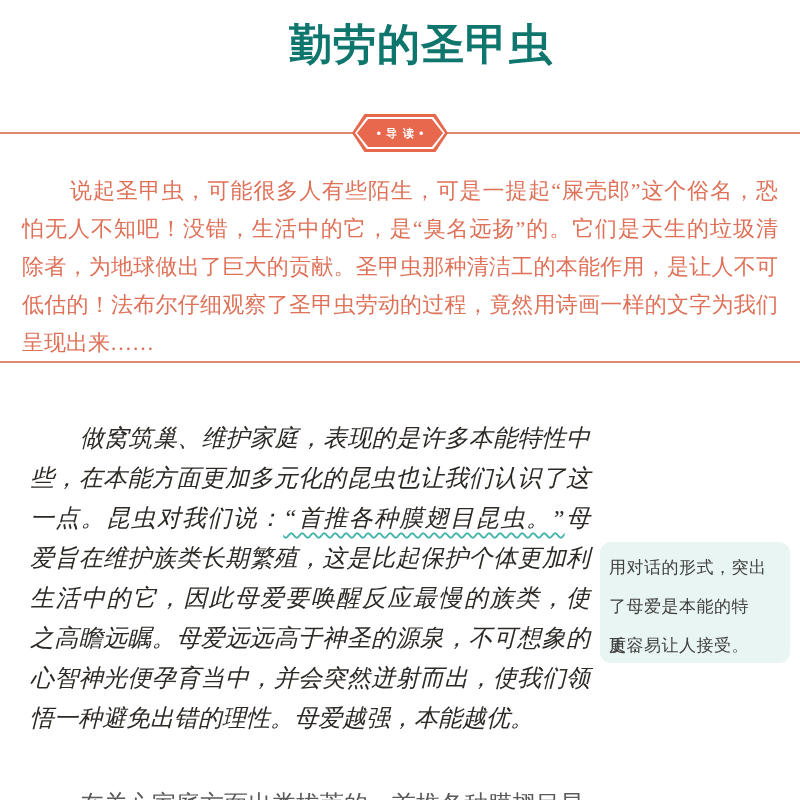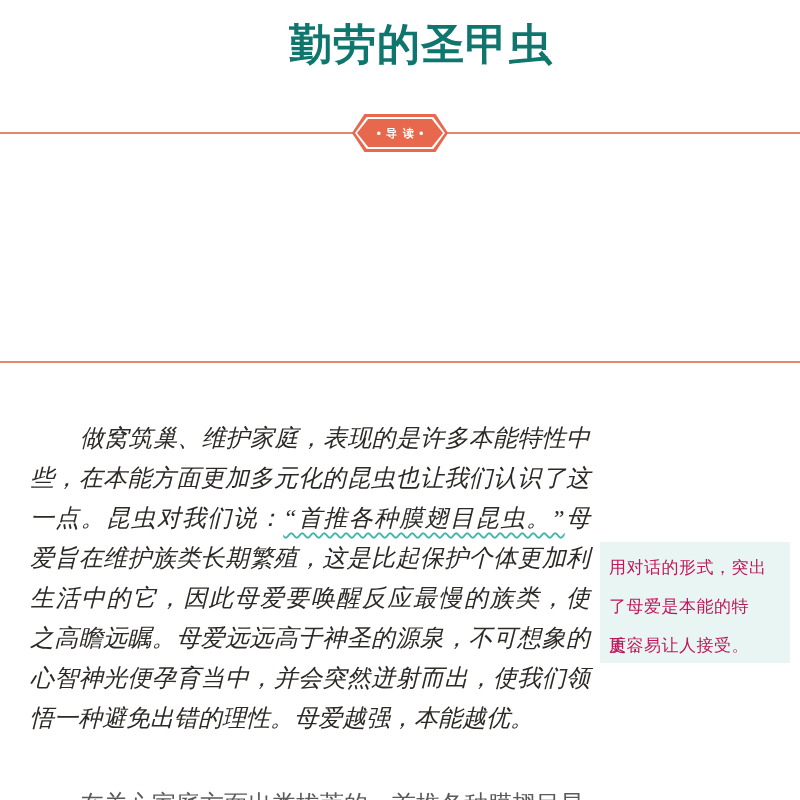--- a/index.html
+++ b/index.html
@@ -71,21 +71,21 @@
   .clipped-line{
     position:absolute;top:791px;left:30px;width:560px;height:9px;
     overflow:hidden;color:#5a5a5a;font-size:24px;line-height:26px;
     padding-left:50px;box-sizing:border-box;
   }
 
   
   .margin-note{
     position:absolute;top:542px;left:600px;width:190px;height:121px;
     background:#e9f5f2;box-sizing:border-box;padding:6px 9px 0 9px;
-    color:#be185d;font-size:17px;
+    color:#404040;font-size:17px;border-radius:11px;
   }
   .margin-note .note-line{height:39px;line-height:39px;letter-spacing:0.5px;}
 </style>
 </head>
 <body>
 
 <div class="page">
 
   <div class="title">勤劳的圣甲虫</div>
 
@@ -94,20 +94,27 @@
   <div class="badge">
     <div class="badge-line"></div>
     <div class="badge-fill"></div>
     <div class="badge-content">
       <span class="badge-dot">•</span>
       <span class="badge-label">导读</span>
       <span class="badge-dot">•</span>
     </div>
   </div>
 
+  <div class="intro">
+    <div class="line j indent">说起圣甲虫，可能很多人有些陌生，可是一提起“屎壳郎”这个俗名，恐</div>
+    <div class="line j">怕无人不知吧！没错，生活中的它，是“臭名远扬”的。它们是天生的垃圾清</div>
+    <div class="line j">除者，为地球做出了巨大的贡献。圣甲虫那种清洁工的本能作用，是让人不可</div>
+    <div class="line j">低估的！法布尔仔细观察了圣甲虫劳动的过程，竟然用诗画一样的文字为我们</div>
+    <div class="line">呈现出来……</div>
+  </div>
 
   <div class="rule rule-2"></div>
 
   <div class="body-text">
     <div class="line j indent">做窝筑巢、维护家庭，表现的是许多本能特性中</div>
     <div class="line j">些，在本能方面更加多元化的昆虫也让我们认识了这</div>
     <div class="line j"><span>一点。昆虫对我们说：</span><span class="wavy">“首推各种膜翅目昆虫。”</span><span>母</span></div>
     <div class="line j">爱旨在维护族类长期繁殖，这是比起保护个体更加利</div>
     <div class="line j">生活中的它，因此母爱要唤醒反应最慢的族类，使</div>
     <div class="line j">之高瞻远瞩。母爱远远高于神圣的源泉，不可想象的</div>

